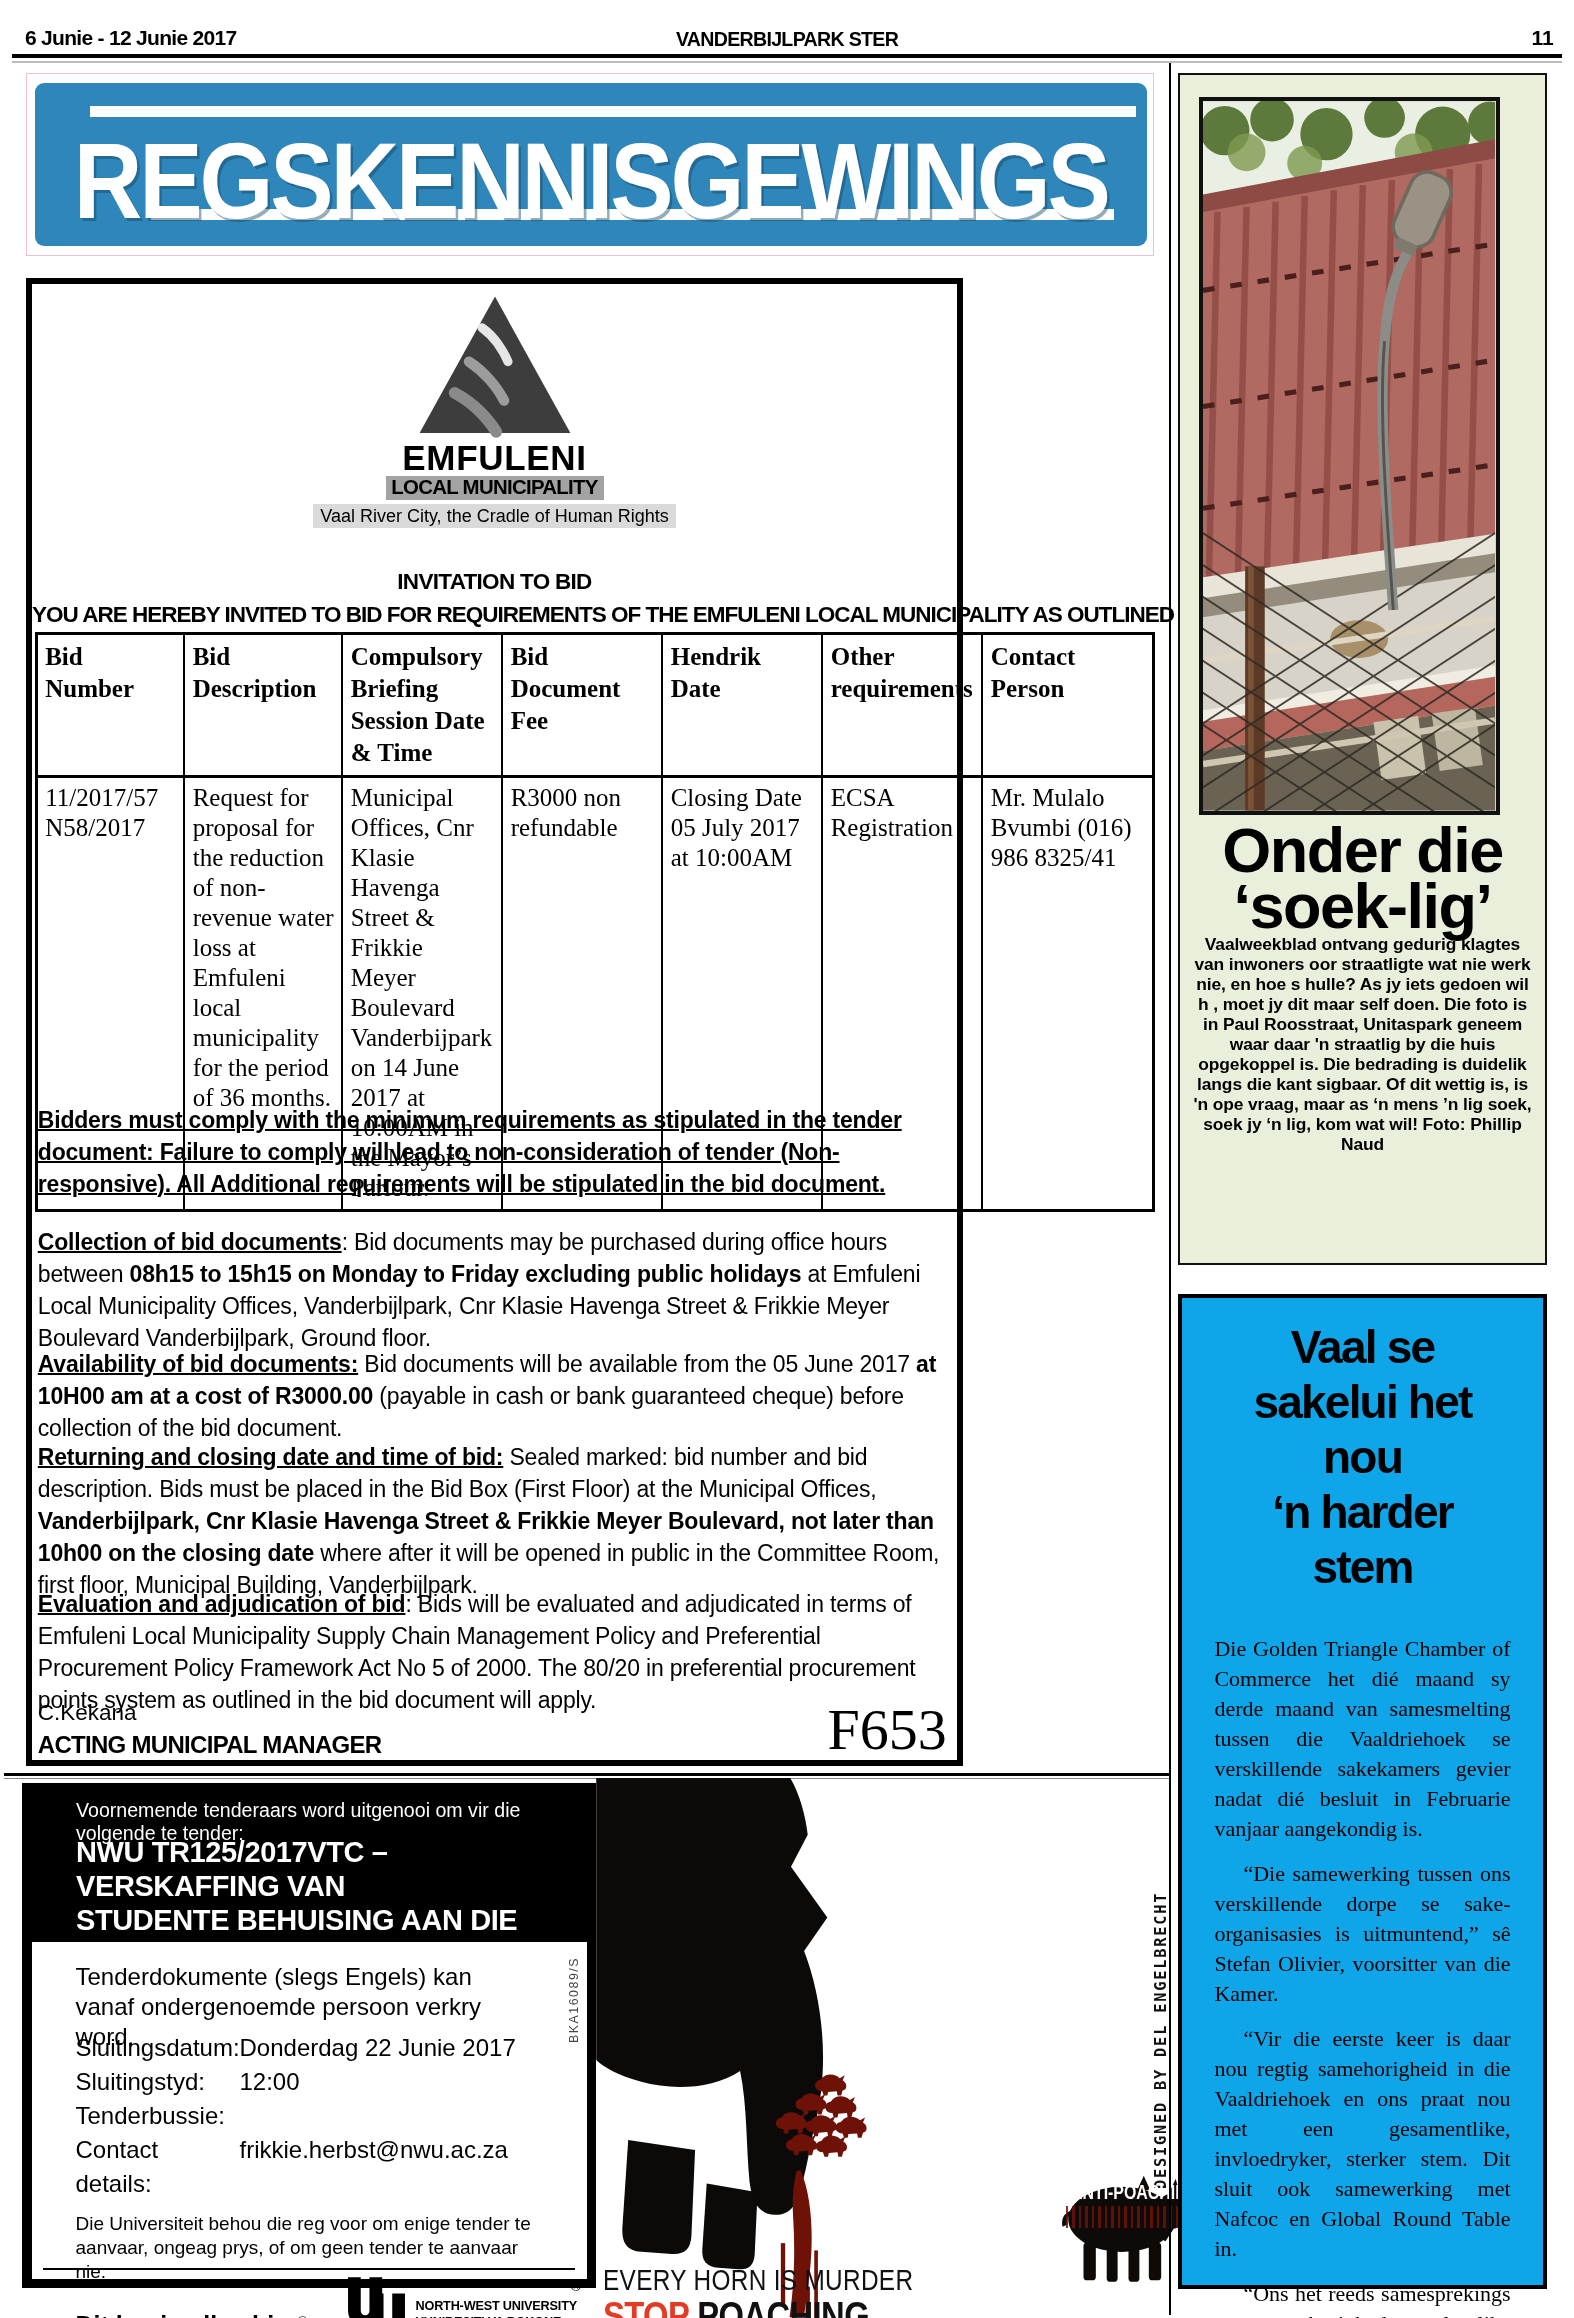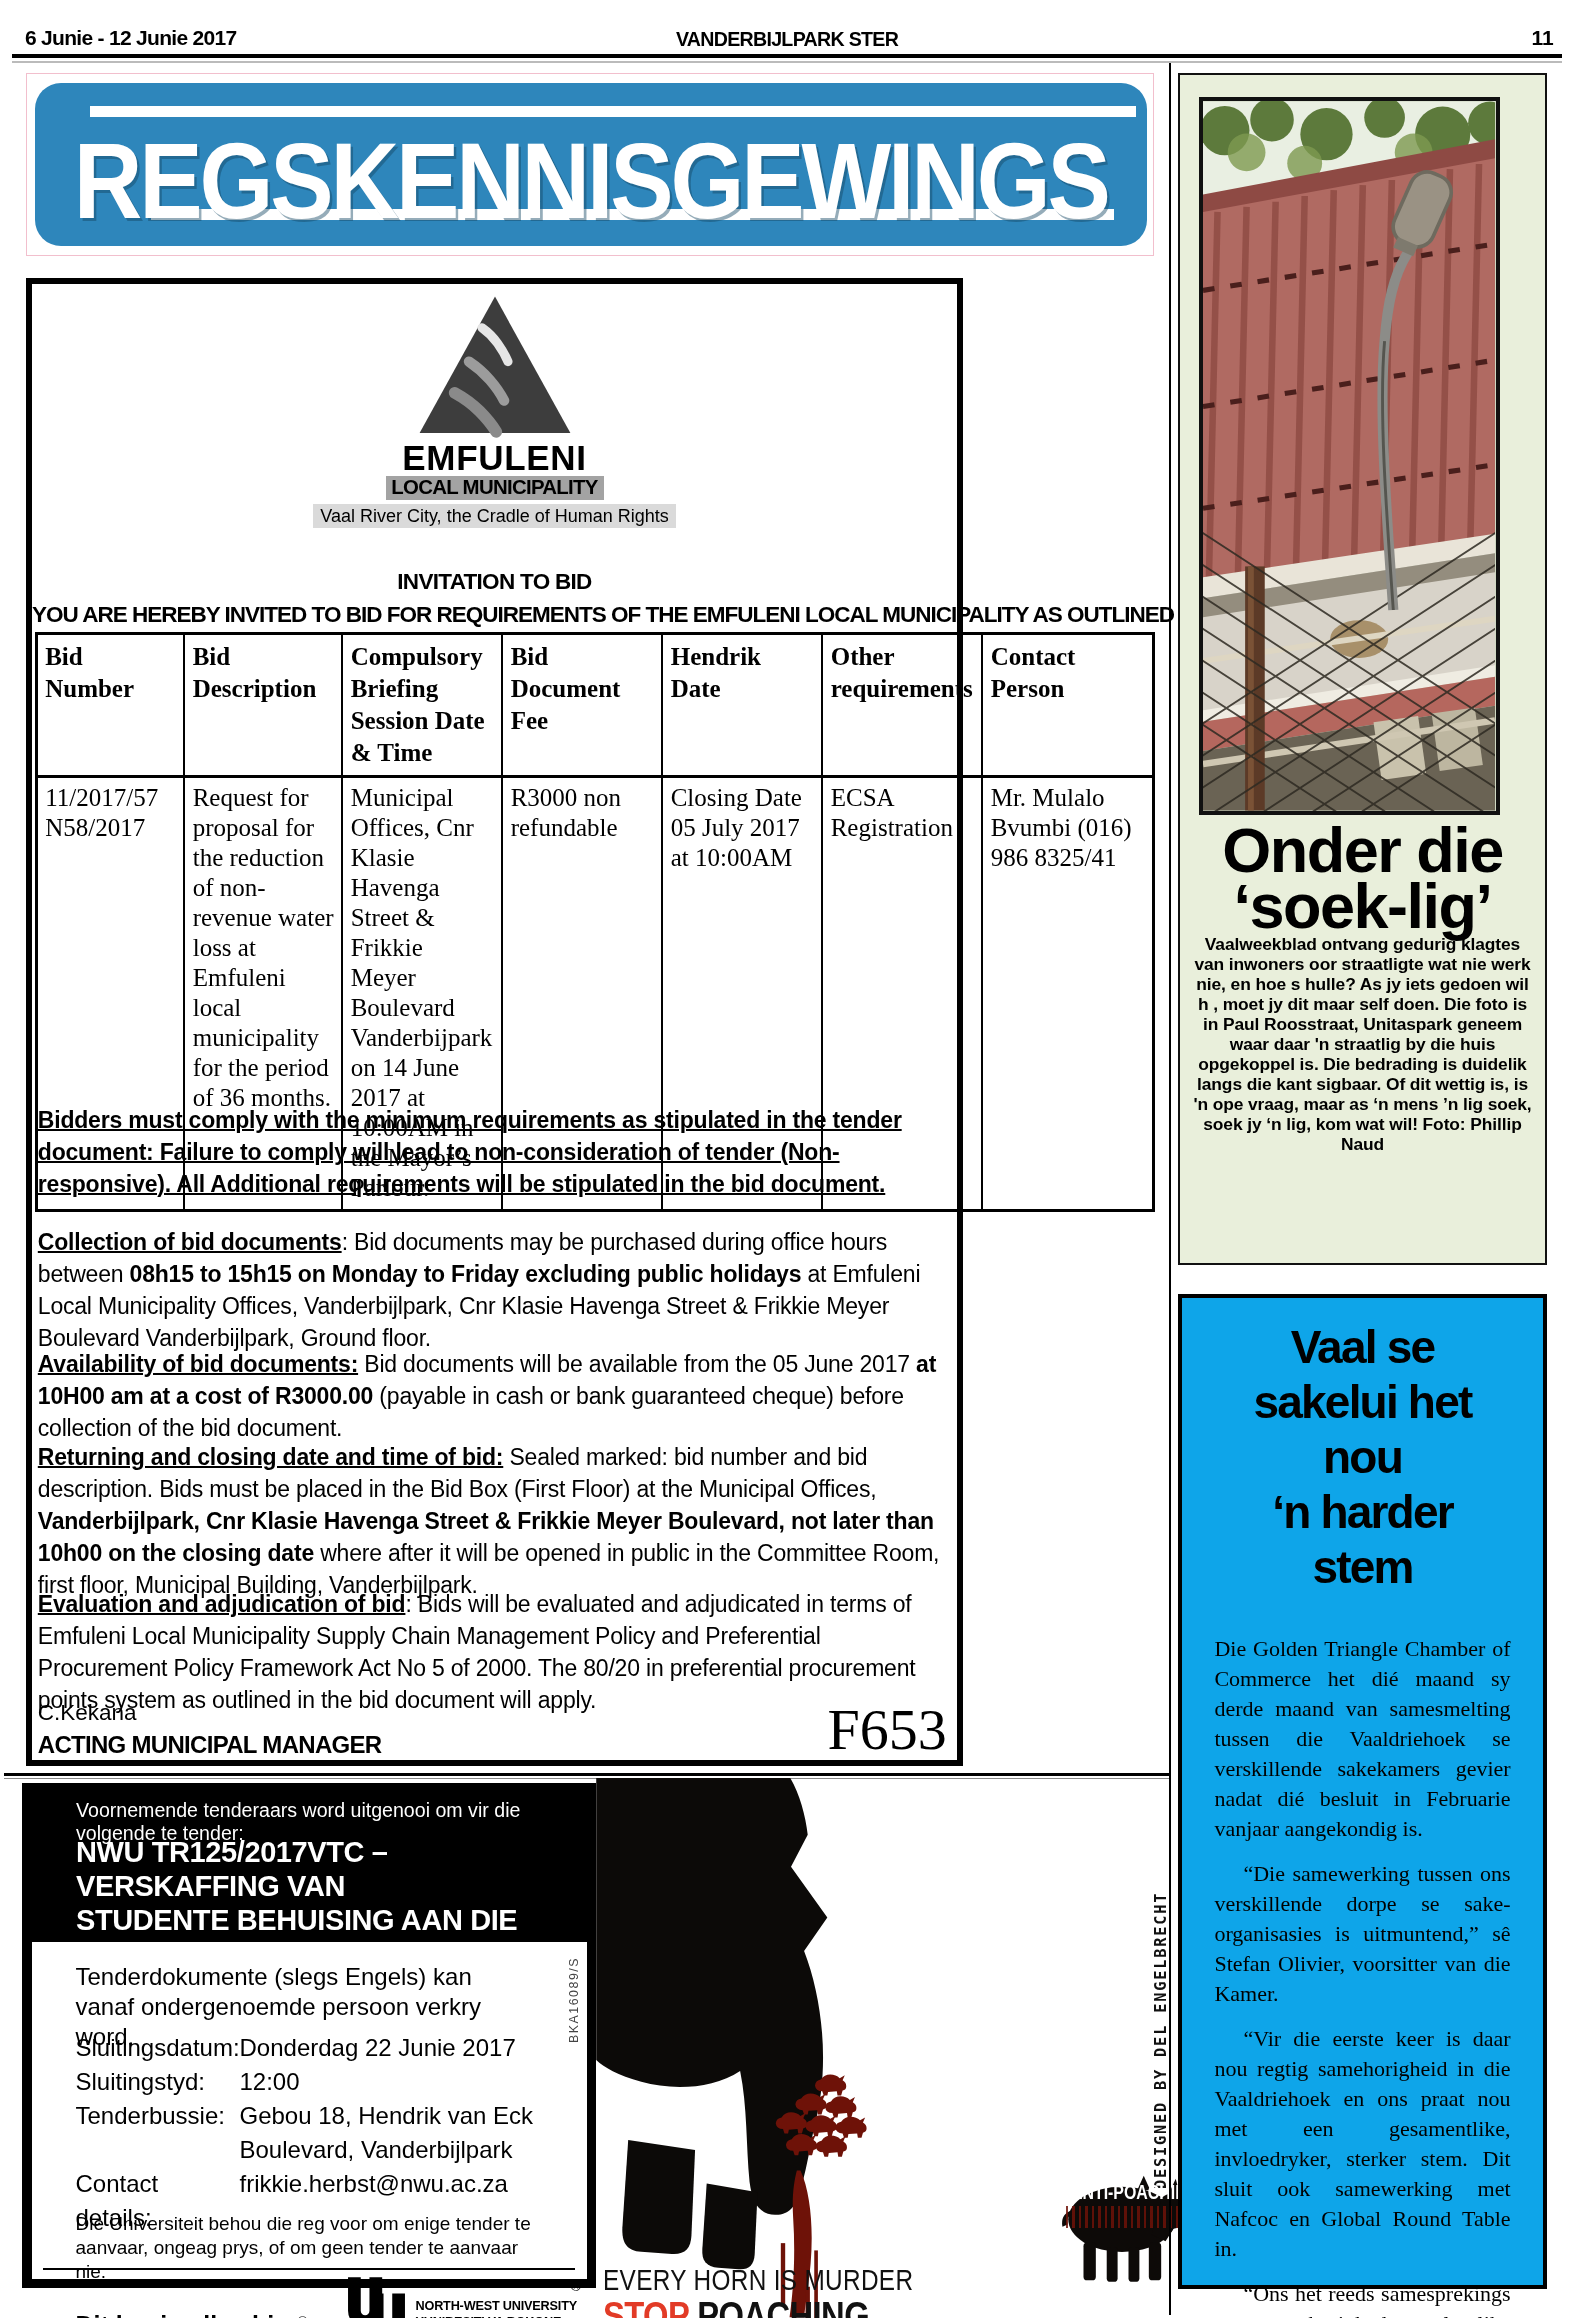--- a/index.html
+++ b/index.html
@@ -11,21 +11,21 @@
 
   
   .date-range{left:25px;top:26px;font-size:21px;font-weight:bold;letter-spacing:-0.7px;}
   .paper-name{left:0;right:0;top:28px;text-align:center;font-size:19.6px;font-weight:bold;letter-spacing:-0.7px;}
   .page-number{right:20.4px;top:26px;font-size:21px;font-weight:bold;}
   .header-rule{left:11.6px;right:11.6px;top:54px;height:4.4px;background:#000;}
   .header-rule2{left:11.6px;right:11.6px;top:61px;height:1.5px;background:#bbb;}
 
   
   .banner-outer{left:26px;top:73px;width:1126px;height:181px;border:0.7px solid #f2bfcd;}
-  .banner-blue{position:absolute;left:8px;right:6.5px;top:8.7px;bottom:9.5px;background:#2e86bb;border-radius:26px;padding-left:17px;}
+  .banner-blue{position:absolute;left:8px;right:6.5px;top:8.7px;bottom:9.5px;background:#2e86bb;border-radius:9px;padding-left:17px;}
   .banner-bar-top{position:absolute;left:55px;right:10.2px;top:23px;height:11px;background:#fff;}
   .banner-bar-bottom{position:absolute;left:116px;right:33px;bottom:26px;height:11px;background:#fff;}
   .banner-title{position:absolute;left:0;right:0;top:32px;bottom:0;display:flex;align-items:center;justify-content:center;
      color:#fff;font-size:108px;font-weight:bold;letter-spacing:-3.6px;transform:scaleX(.88);transform-origin:50% 50%;
      text-shadow:2.9px 2.9px 0 rgba(20,70,100,.45);white-space:nowrap;}
 
   
   .bid-box{left:26px;top:278px;width:937px;height:1488px;border:6.5px solid #000;box-sizing:border-box;background:#fff;}
   .emf-block{position:absolute;left:0;right:0;top:8.7px;text-align:center;}
   .emf-name{font-size:35px;font-weight:bold;letter-spacing:0.7px;margin-top:0px;line-height:36px;}
@@ -189,22 +189,20 @@
         <div class="nwu-row">
           <div class="nwu-label">Sluitingsdatum:</div>
           <div class="nwu-value">Donderdag 22 Junie 2017</div>
         </div>
         <div class="nwu-row">
           <div class="nwu-label">Sluitingstyd:</div>
           <div class="nwu-value">12:00</div>
         </div>
         <div class="nwu-row">
           <div class="nwu-label">Tenderbussie:</div>
-          <div class="nwu-value">Gebou 18, Hendrik van Eck
-Boulevard, Vanderbijlpark</div>
         </div>
         <div class="nwu-row">
           <div class="nwu-label">Contact details:</div>
           <div class="nwu-value">frikkie.herbst@nwu.ac.za</div>
         </div>
       </div>
       <div class="nwu-note">Die Universiteit behou die reg voor om enige tender te aanvaar, ongeag prys, of om geen tender te aanvaar nie.</div>
       <div class="nwu-hr"></div>
       <div class="nwu-slogan"><span>Dit begin alles hier</span><sup>®</sup></div>
       <div class="nwu-mark">

